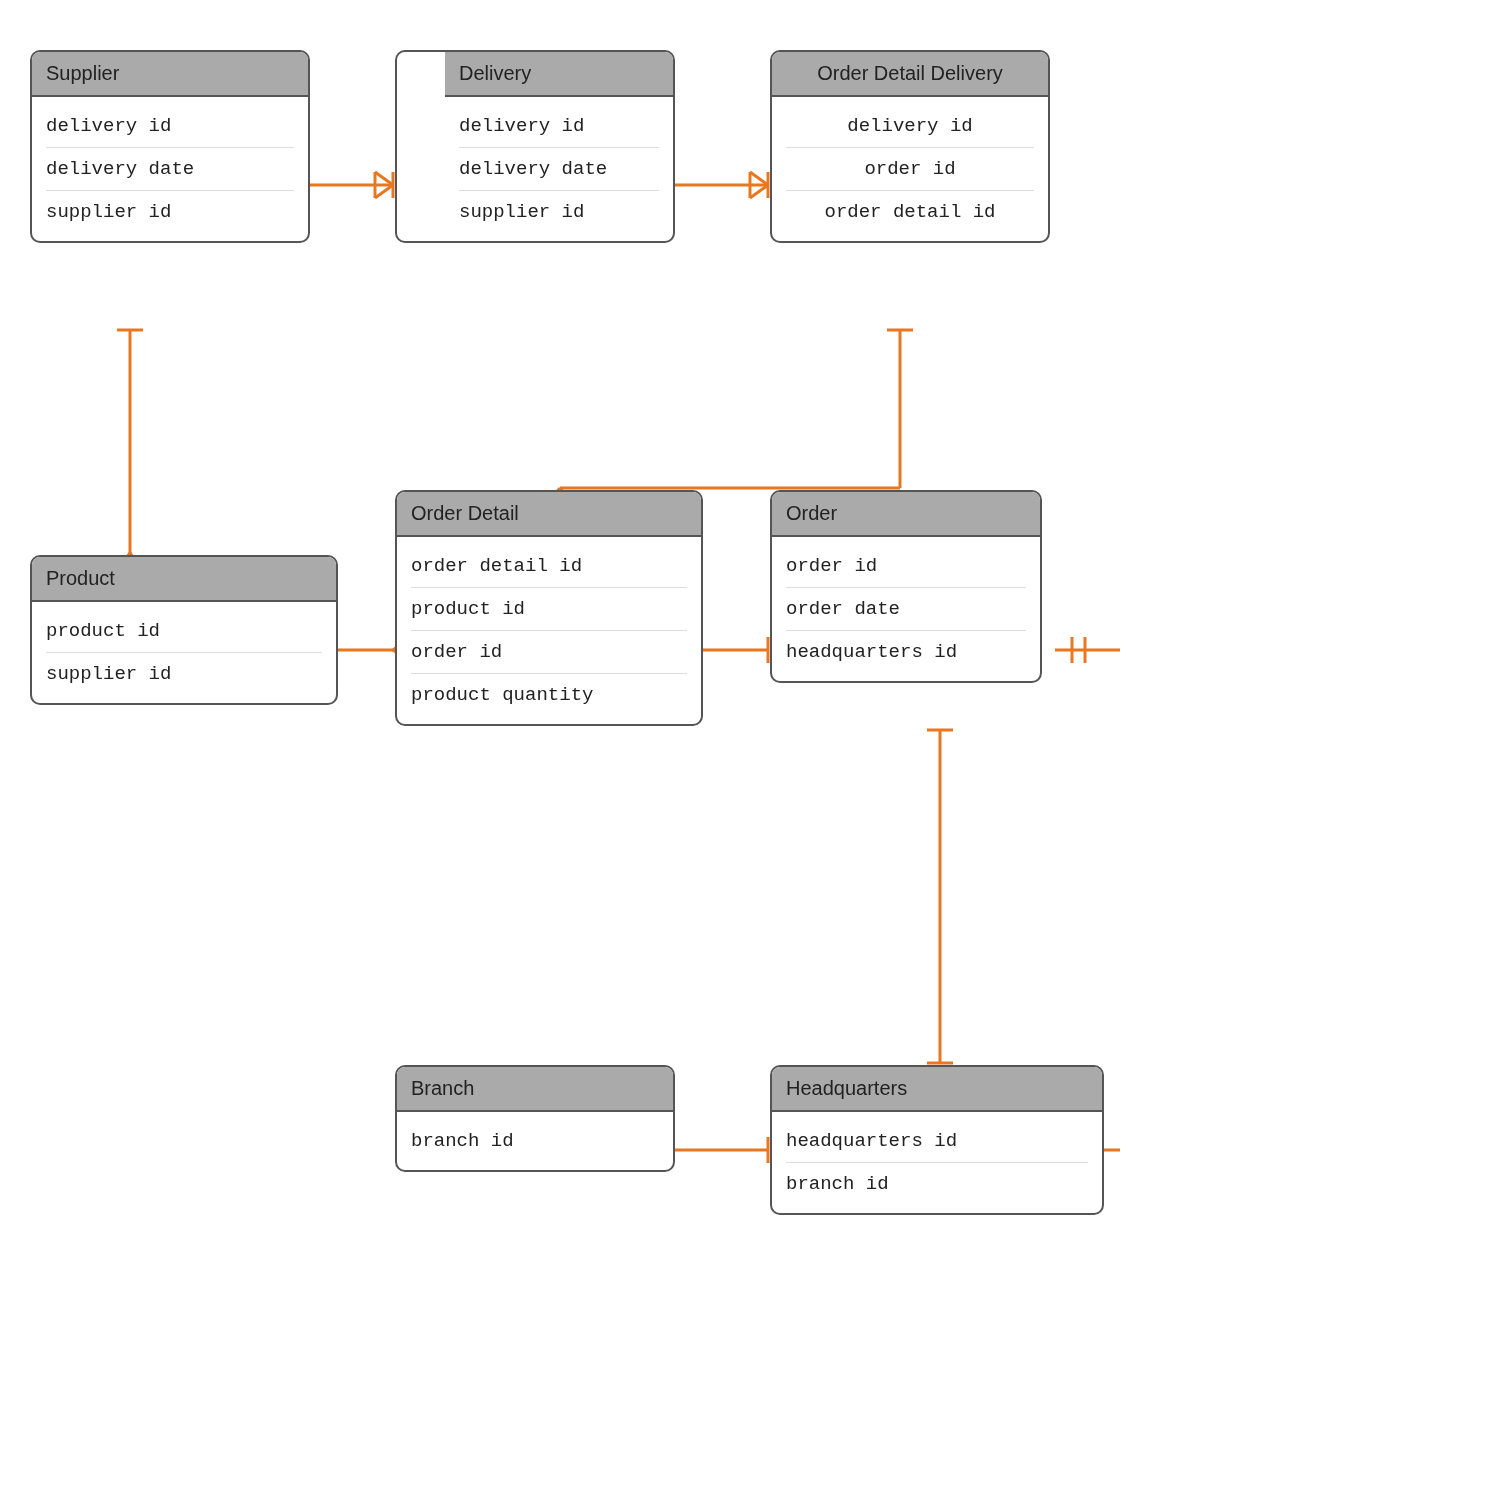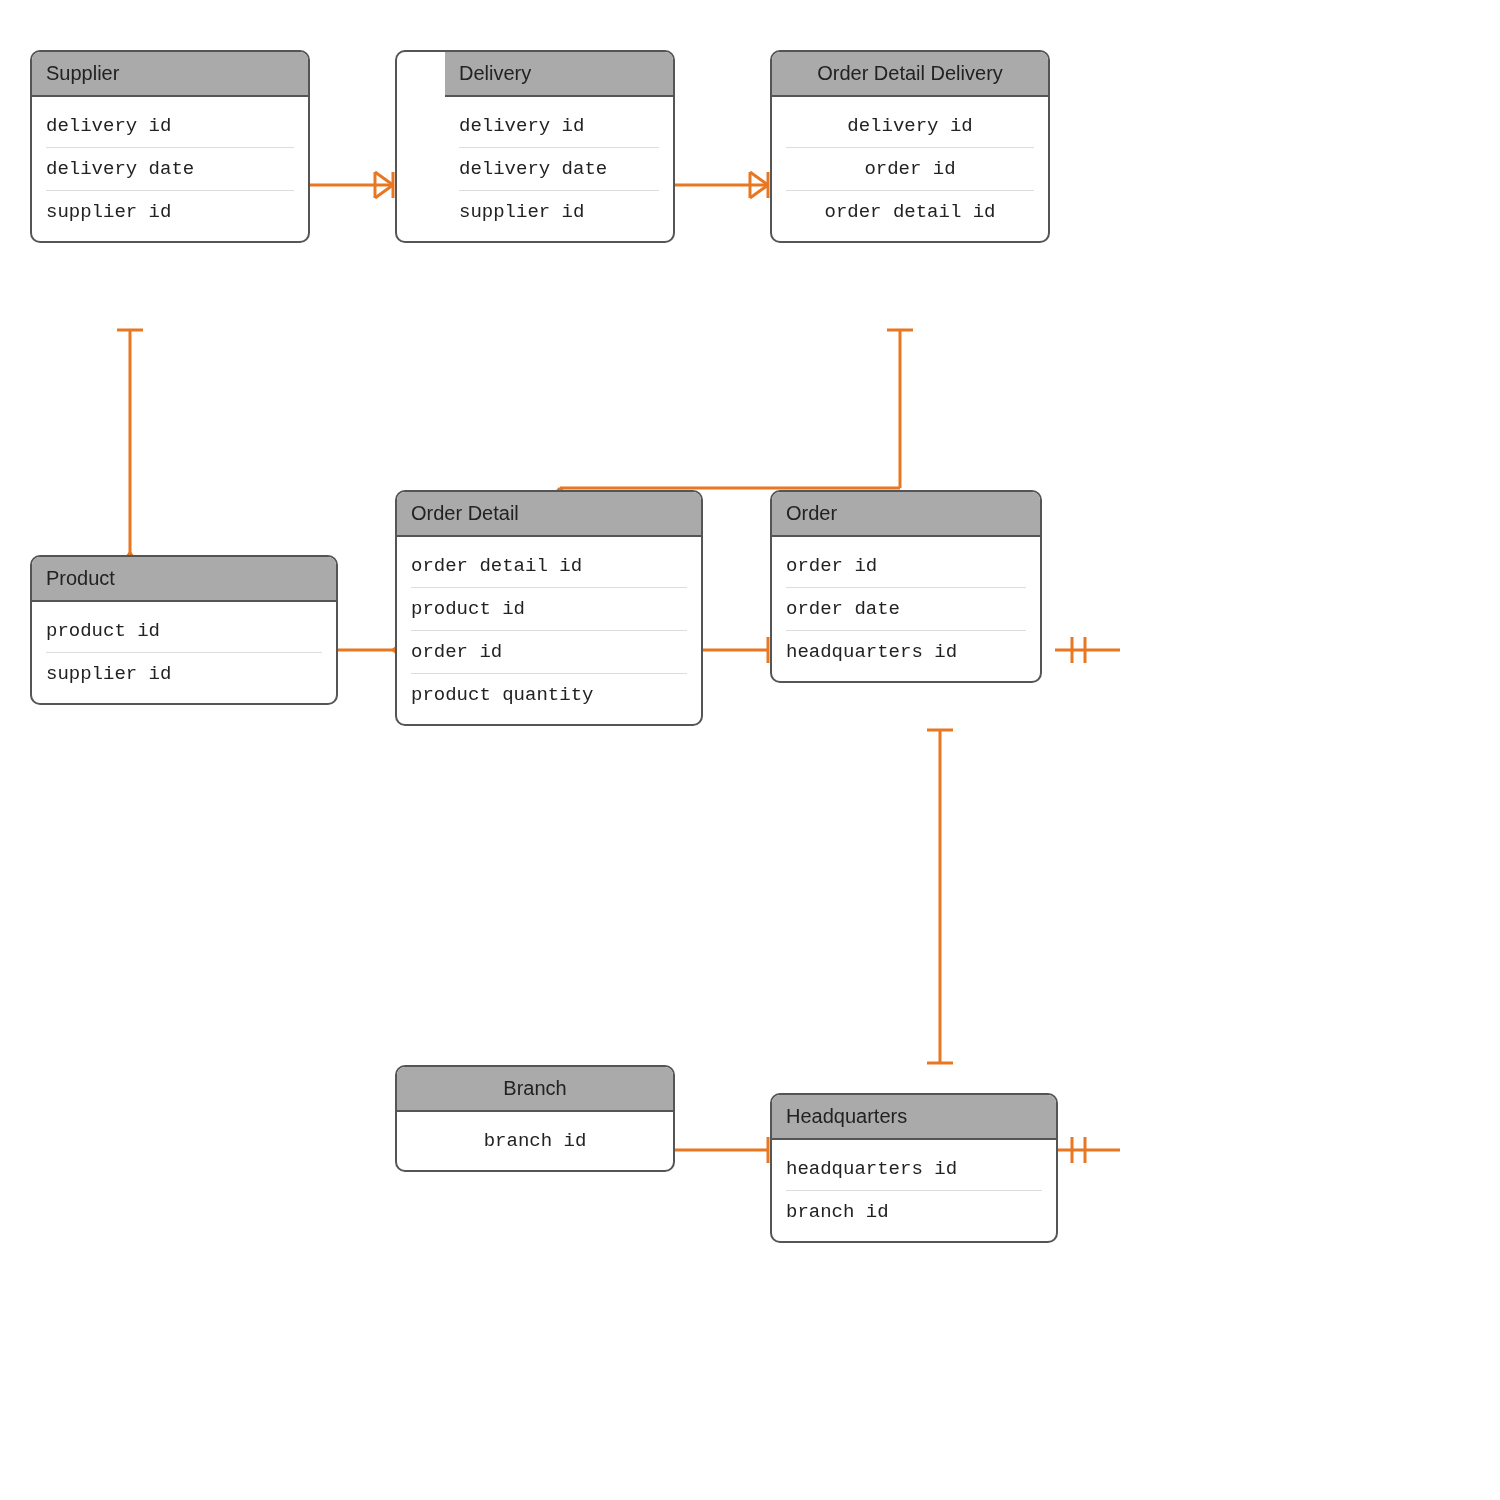--- a/index.html
+++ b/index.html
@@ -177,26 +177,26 @@
 
 <div class="er-table" style="left:770px;top:490px;width:272px;">
   <div class="er-table-header">Order</div>
   <div class="er-table-body">
     <div class="er-field">order id</div>
     <div class="er-field">order date</div>
     <div class="er-field">headquarters id</div>
   </div>
 </div>
 
-<div class="er-table" style="left:395px;top:1065px;width:280px;text-align:center;">
+<div class="er-table" style="left:395px;top:1065px;width:280px;">
   <div class="er-table-header">Branch</div>
   <div class="er-table-body">
     <div class="er-field">branch id</div>
   </div>
 </div>
 
-<div class="er-table" style="left:770px;top:1065px;width:288px;margin-top:28px;">
+<div class="er-table" style="left:770px;top:1065px;width:334px;">
   <div class="er-table-header">Headquarters</div>
   <div class="er-table-body">
     <div class="er-field">headquarters id</div>
     <div class="er-field">branch id</div>
   </div>
 </div>
 
 </body></html>

